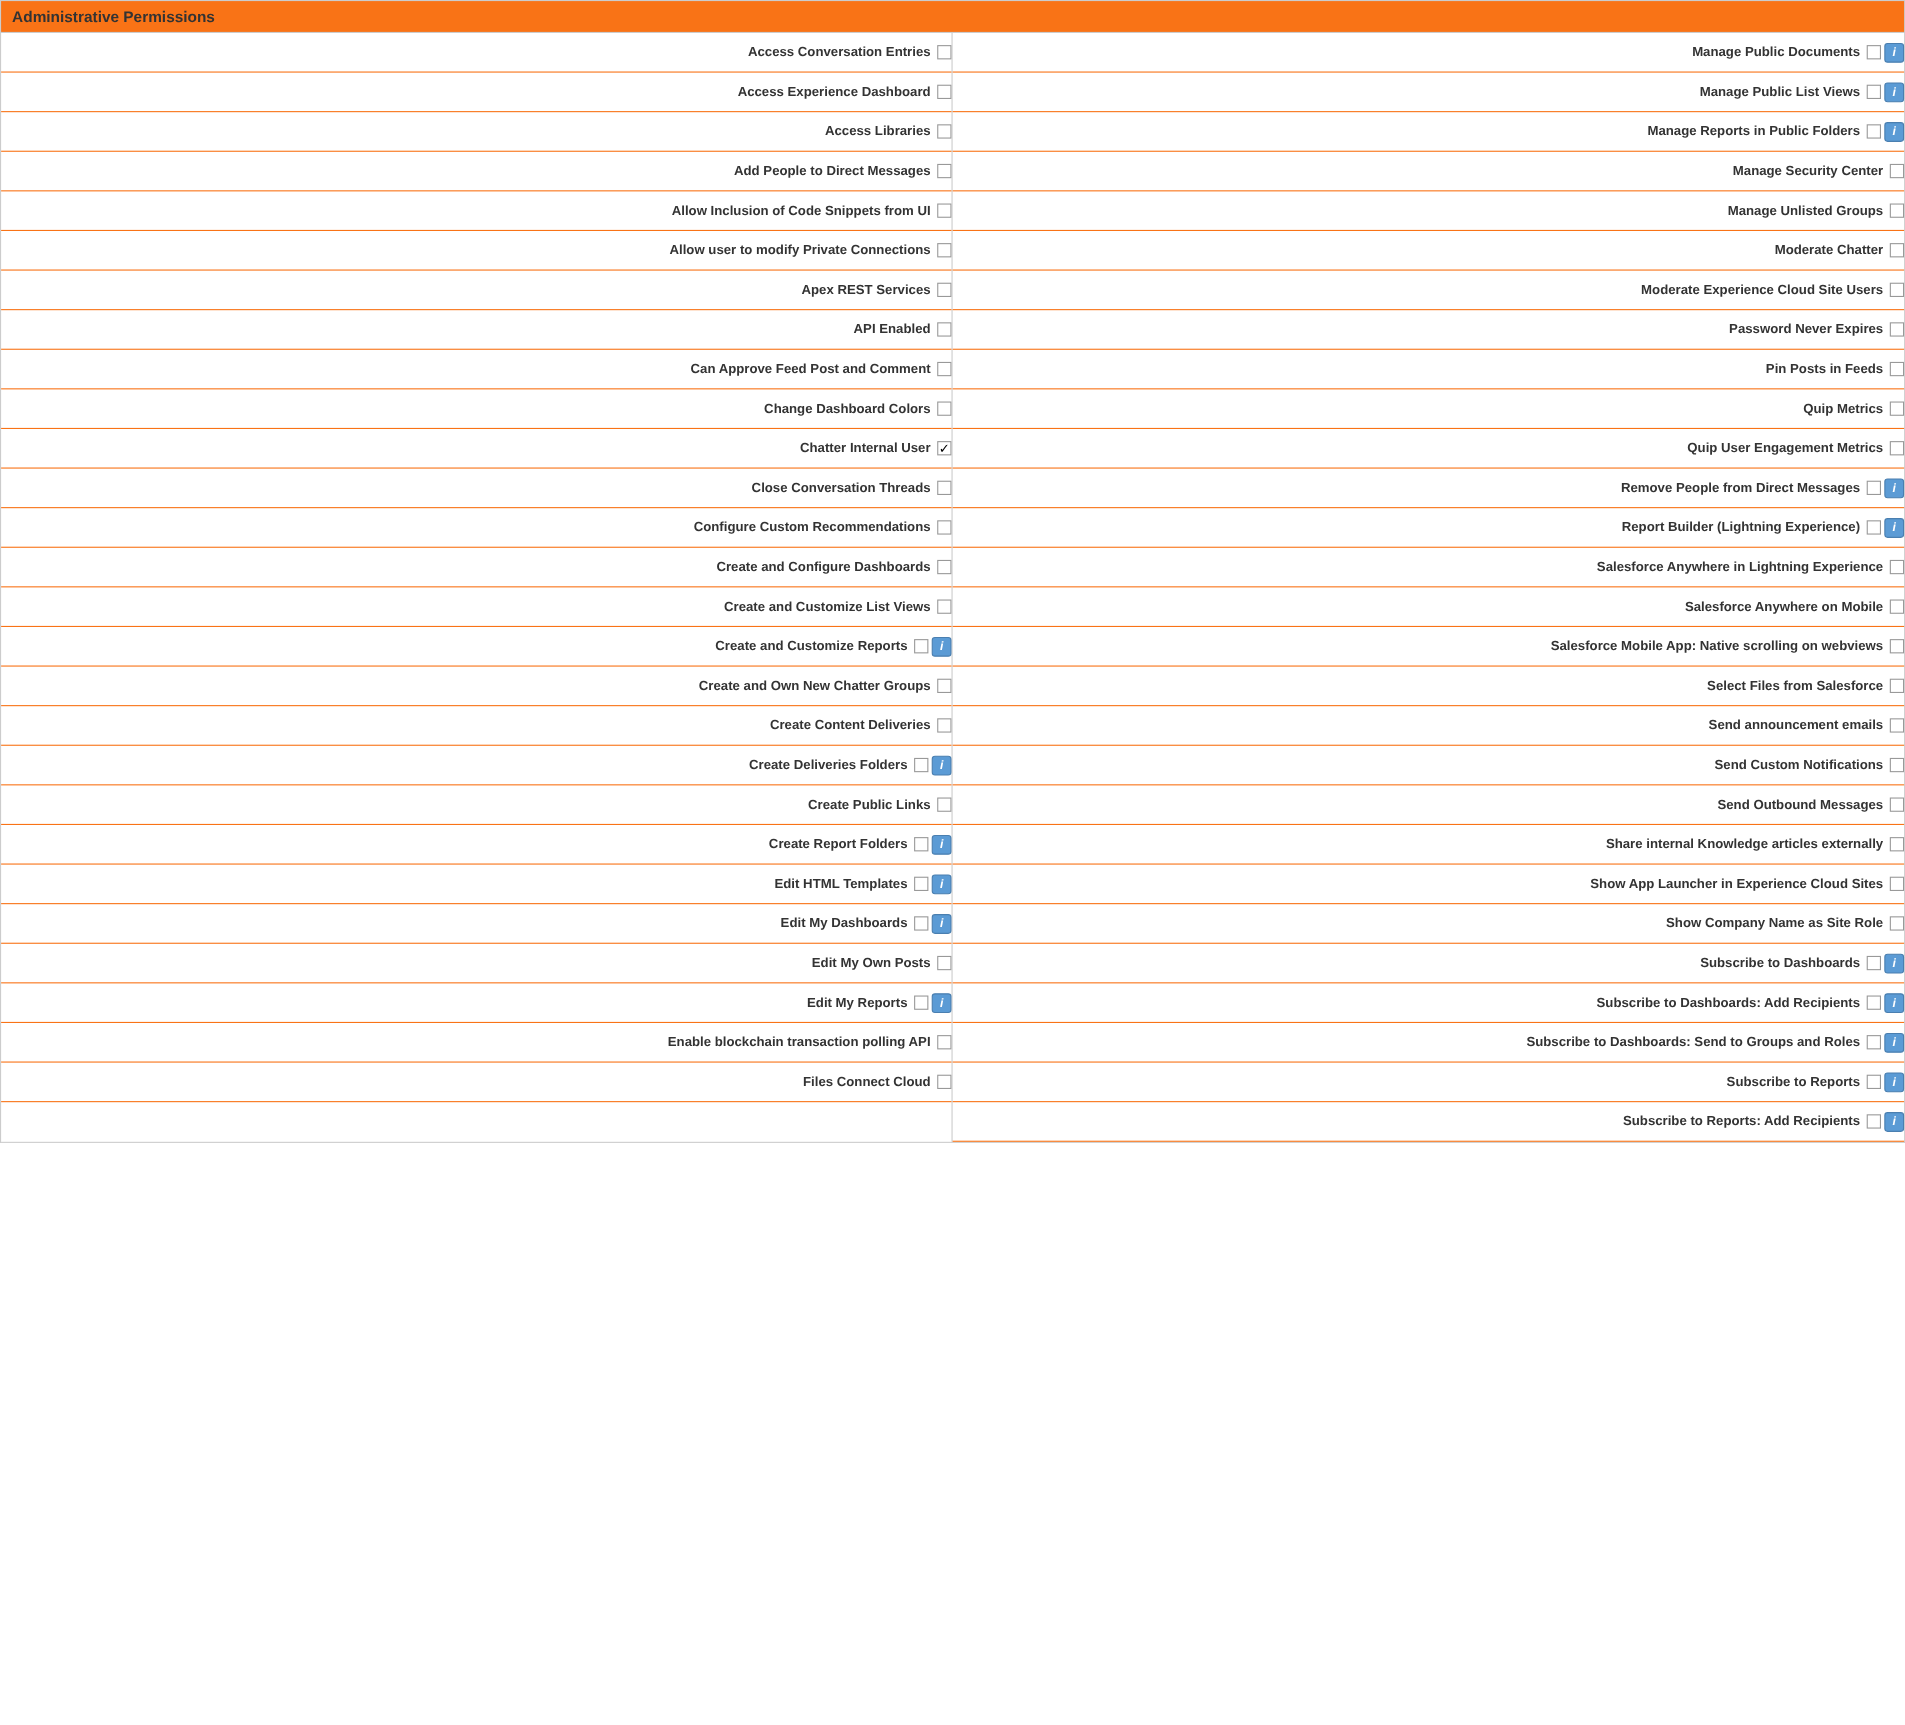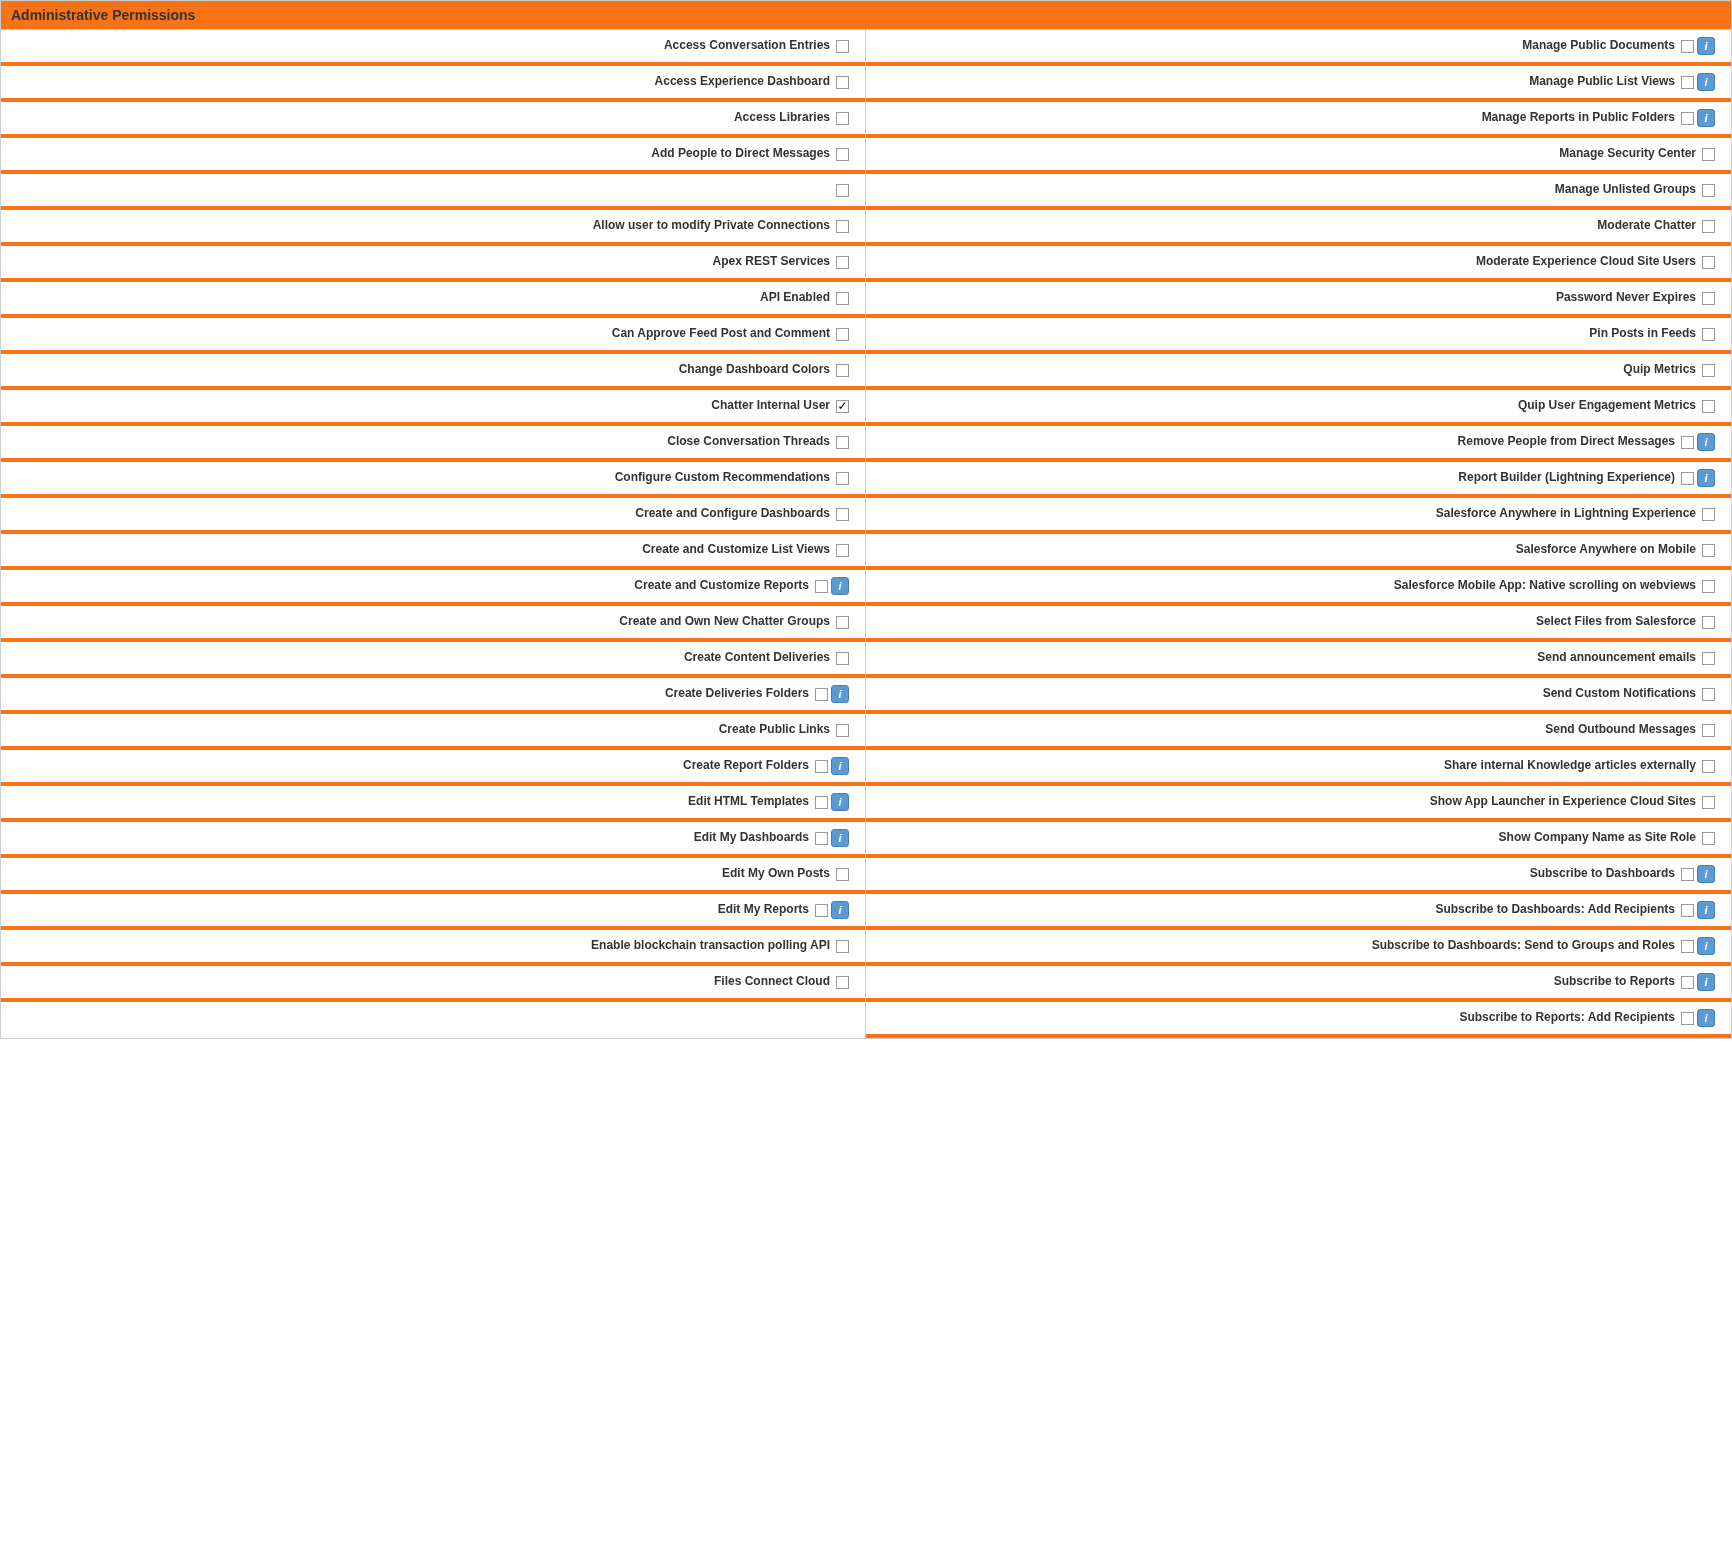--- a/index.html
+++ b/index.html
@@ -26,22 +26,22 @@
       display: flex;
       flex-direction: column;
     }
     .column:first-child {
       border-right: 1px solid #ccc;
     }
     .perm-row {
       display: flex;
       align-items: center;
       justify-content: flex-end;
-      padding: 4px 16px;
-      border-bottom: 4px solid #f97316;
+      padding: 4px 0;
+      border-bottom: 1px solid #f97316;
       min-height: 36px;
     }
     .perm-label {
       text-align: right;
       font-weight: bold;
       font-size: 12px;
       flex: 1;
       padding-right: 6px;
       line-height: 1.3;
     }
@@ -111,20 +111,21 @@
           <span class="checkbox"></span>
         </span>
       </div>
       <div class="perm-row">
         <span class="perm-label">Add People to Direct Messages</span>
         <span class="perm-controls">
           <span class="checkbox"></span>
         </span>
       </div>
       <div class="perm-row">
+        <span class="perm-label">Allow Inclusion of Code Snippets from UI</span>
         <span class="perm-controls">
           <span class="checkbox"></span>
         </span>
       </div>
       <div class="perm-row">
         <span class="perm-label">Allow user to modify Private Connections</span>
         <span class="perm-controls">
           <span class="checkbox"></span>
         </span>
       </div>

